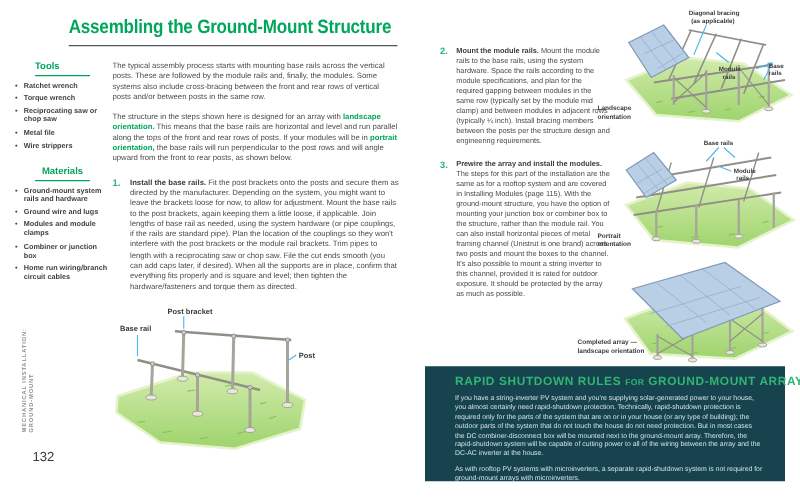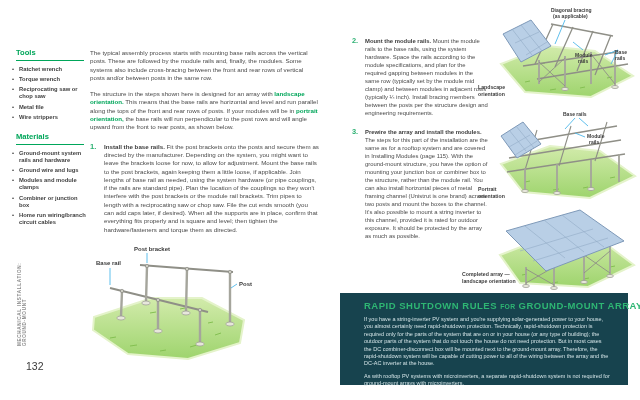--- a/index.html
+++ b/index.html
@@ -8,22 +8,22 @@
   
   .spine{position:absolute;left:17px;top:234px;height:112px;writing-mode:vertical-rl;
          transform:rotate(180deg);font-size:4.6px;letter-spacing:.7px;color:#8d8d8d;font-weight:bold;}
   .pagenum{position:absolute;left:26px;top:360px;font-size:10.5px;font-weight:normal;color:#3a3a3a;}
   
   h1.title{position:absolute;left:55px;top:13px;width:263px;margin:0;padding-bottom:5px;
            border-bottom:1.5px solid #55565a;color:#00a65a;font-size:15.5px;line-height:18px;white-space:nowrap;}
   h1.title span{display:inline-block;transform:scaleX(.88);transform-origin:left center;letter-spacing:-.2px;}
   
   .sidebar{position:absolute;left:12px;top:48px;width:76px;}
-  .side-h{margin:0 4px 5px;color:#00a65a;font-size:7.6px;border-bottom:1.6px solid #00a65a;padding-bottom:2.5px;}
-  .side-h.mt{margin-top:11px;}
+  .side-h{margin:0 16px 5px;color:#00a65a;font-size:7.6px;border-bottom:1.6px solid #00a65a;padding-bottom:2.5px;}
+  .side-h.mt{margin-top:11px;text-align:center;}
   .side-list{list-style:none;margin:0;padding:0;}
   .side-list li{position:relative;padding-left:7px;font-size:5.8px;line-height:7px;font-weight:bold;
                 color:#3f3f3f;margin-bottom:3.4px;}
   .side-list li::before{content:"•";position:absolute;left:0;top:0;}
   
   .main-col{position:absolute;left:90px;top:49px;width:229px;font-size:6.2px;line-height:8.3px;}
   .main-col p{margin:0 0 8px;}
   .main-col p.p2{margin-bottom:11px;}
   .hl{color:#00a65a;font-weight:bold;}
   .step{display:flex;margin:0;}
@@ -62,20 +62,21 @@
   .shutdown p{margin:0 0 5px;color:#d4e4e7;font-size:5.5px;line-height:7.4px;}
 </style>
 </head>
 <body>
 
 <div class="spread">
 
   <div class="spine">MECHANICAL INSTALLATION: GROUND-MOUNT</div>
   <div class="pagenum">132</div>
 
+  <h1 class="title"><span>Assembling the Ground-Mount Structure</span></h1>
 
   <aside class="sidebar">
     <h3 class="side-h">Tools</h3>
     <ul class="side-list">
         <li>Ratchet wrench</li>
         <li>Torque wrench</li>
         <li>Reciprocating saw or chop saw</li>
         <li>Metal file</li>
         <li>Wire strippers</li>
       </ul>

